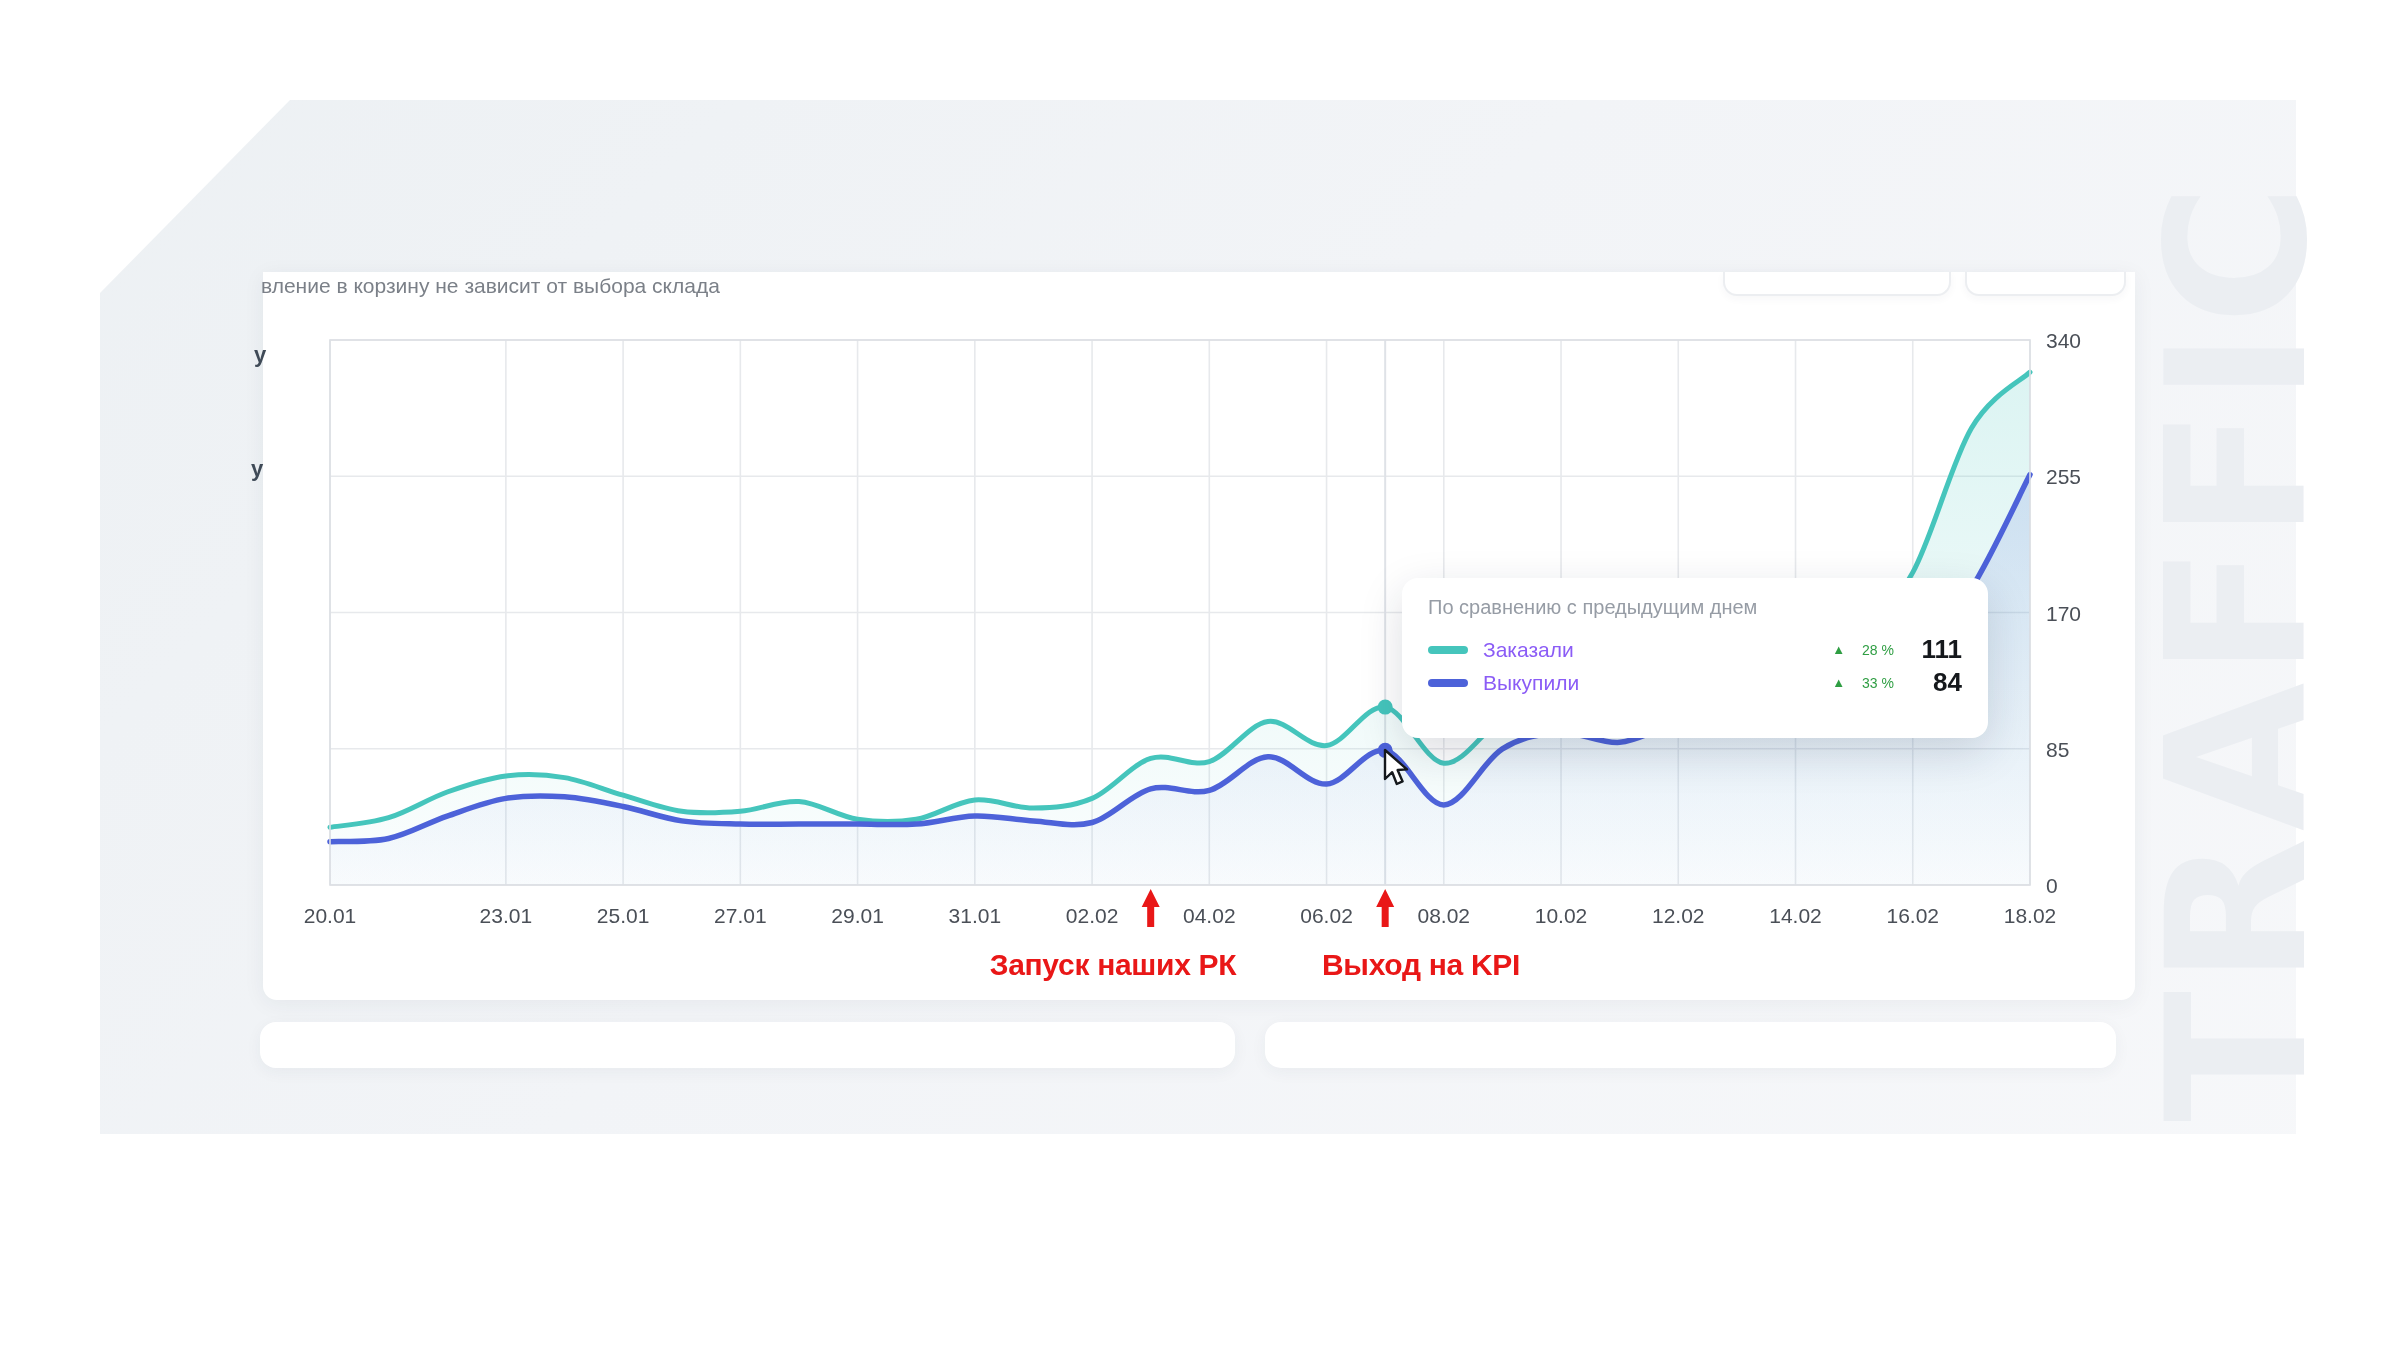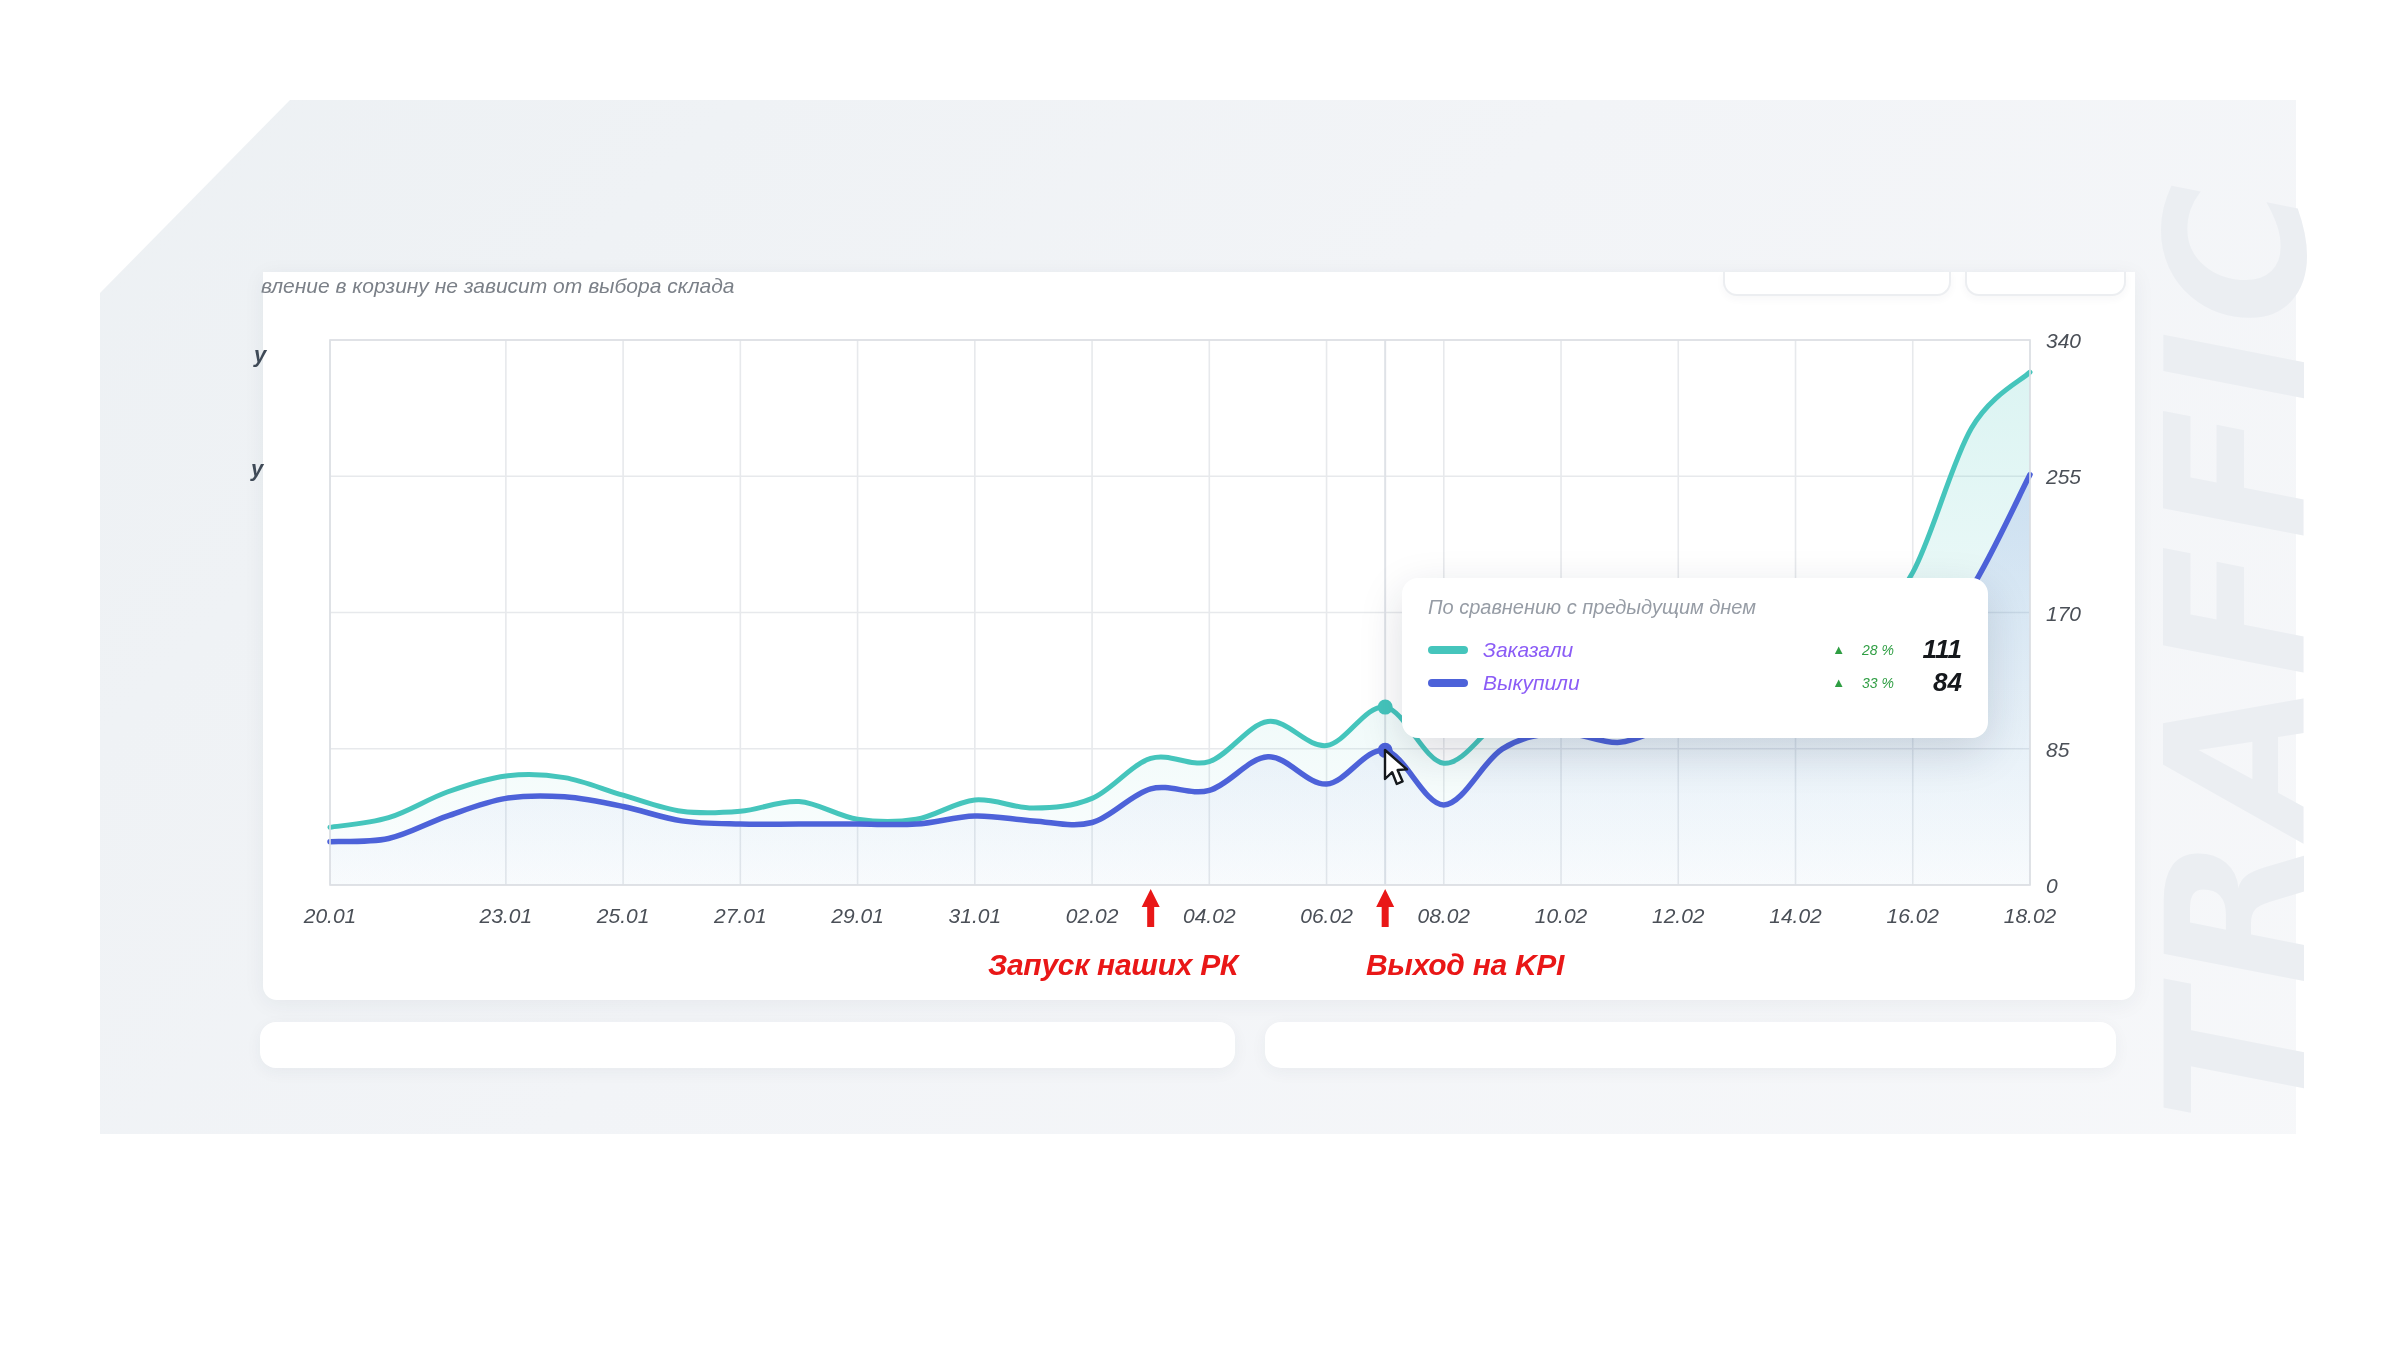--- a/index.html
+++ b/index.html
@@ -1,17 +1,17 @@
 <!DOCTYPE html>
 <html><head>
 <meta charset="utf-8">
 <style>
   html,body{margin:0;padding:0;background:#fff;}
   .page{position:relative;width:2400px;height:1134px;overflow:hidden;background:#ffffff;
-        font-family:"Liberation Sans",sans-serif;font-style:italic;}
+        font-family:"Liberation Sans",sans-serif;}
   .abs{position:absolute;}
   .bg-shape{left:0;top:0;width:2400px;height:1350px;
       background:linear-gradient(135deg,#ecf0f3 0%,#f2f4f7 45%,#f7f8fa 100%);
       clip-path:polygon(290px 100px,2296px 100px,2296px 1248px,100px 1248px,100px 293px);}
   .watermark{left:2142px;top:1122px;transform:rotate(-90deg);transform-origin:top left;
       font-family:"DejaVu Sans",sans-serif;font-weight:bold;font-size:192px;line-height:1;
       letter-spacing:6px;color:#ebeef2;white-space:nowrap;user-select:none;}
   .card{left:263px;top:272px;width:1872px;height:728px;background:#fff;
       border-radius:0 0 14px 14px;box-shadow:0 4px 22px rgba(40,50,70,0.06);}
   .card-top-text{left:261px;top:274px;font-size:21px;color:#7b8088;white-space:nowrap;}
@@ -30,21 +30,21 @@
   .tt-row{display:flex;align-items:center;height:33px;}
   .tt-swatch{width:40px;height:8px;border-radius:4px;margin-right:15px;flex:0 0 auto;}
   .tt-label{font-size:21px;color:#8b5cf6;flex:1;}
   .tt-delta{display:flex;align-items:center;margin-right:16px;}
   .tt-tri{font-size:13px;color:#2f9e43;margin-right:5px;}
   .tt-pct{font-size:14px;color:#2f9e43;margin-left:12px;}
   .tt-value{font-size:26px;font-weight:bold;color:#15181c;width:52px;text-align:right;}
   .annotation{top:948px;transform:translateX(-50%);font-size:30px;font-weight:bold;
       color:#e91717;white-space:nowrap;letter-spacing:-0.3px;z-index:4;}
   .ann-1{left:1113px;}
-  .ann-2{left:1421px;margin-left:44px;}
+  .ann-2{left:1421px;}
   .lower-card{top:1022px;height:46px;background:#fff;border-radius:16px;
       box-shadow:0 4px 16px rgba(40,50,70,0.05);}
   .lower-left{left:260px;width:975px;}
   .lower-right{left:1265px;width:851px;}
   .cursor{left:1382px;top:748px;z-index:6;}
 </style>
 </head>
 <body>
 
 <div class="page">

